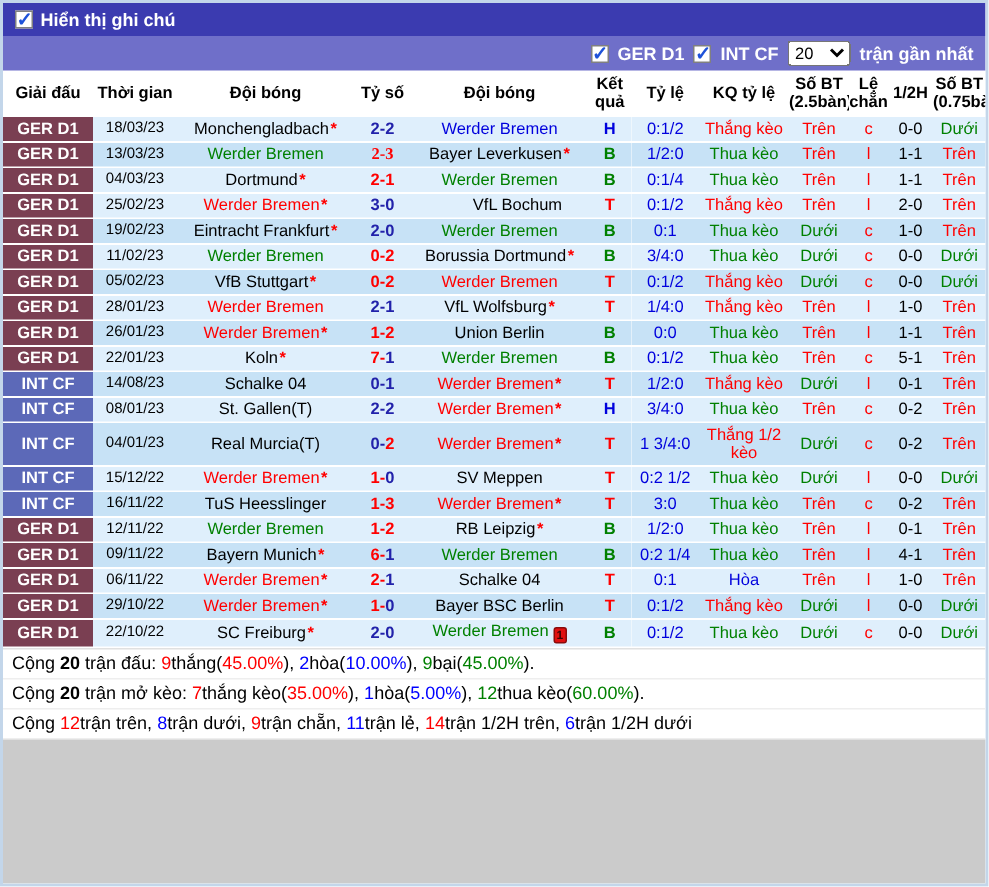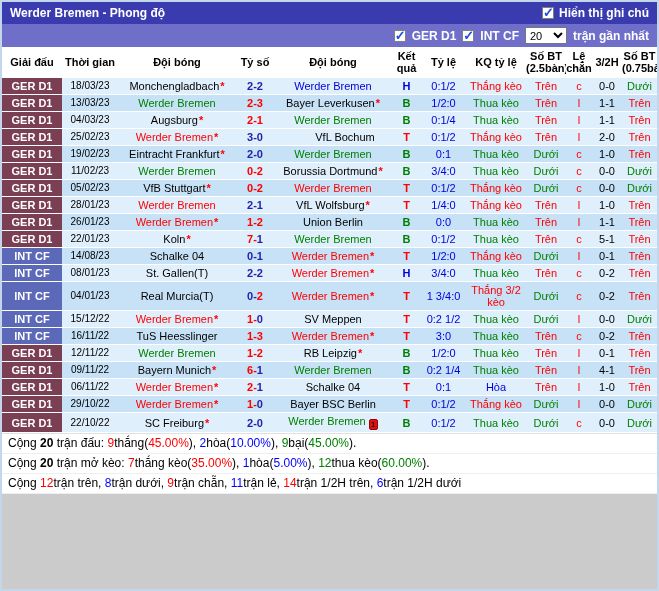--- a/index.html
+++ b/index.html
@@ -60,21 +60,20 @@
     border-bottom:1px solid #eeeeee; text-align:left; white-space:nowrap;
   }
   .bottom-bar { background:#cbcbcb; flex:1 1 auto; min-height:8px; }
 </style>
 </head>
 <body>
 
 <div class="page">
 
   <div class="title-bar">
-    <span>Werder Bremen - Phong độ</span>
     <span class="note-toggle">
       <span class="cb checked"></span>
       <span>Hiển thị ghi chú</span>
     </span>
   </div>
 
   <div class="filter-bar">
     <span class="cb checked"></span>
     <span>GER D1</span>
     <span class="cb checked"></span>
@@ -105,21 +104,21 @@
           <th>Giải đấu</th>
           <th>Thời gian</th>
           <th>Đội bóng</th>
           <th>Tỷ số</th>
           <th>Đội bóng</th>
           <th>Kết quả</th>
           <th>Tỷ lệ</th>
           <th>KQ tỷ lệ</th>
           <th>Số BT (2.5bàn)</th>
           <th>Lệ chẵn</th>
-          <th>3/2H</th>
+          <th>1/2H</th>
           <th>Số BT (0.75bàn)</th>
         </tr>
     </thead>
     <tbody>
         <tr class="row-l">
           <td class="league-cell" style="background: rgb(122, 63, 82);">GER D1</td>
           <td class="date-cell">18/03/23</td>
           <td><span style="color: rgb(0, 0, 0);">Monchengladbach</span><span class="star">*</span></td>
           <td style="font-weight: bold;"><span style="color: rgb(34, 34, 170);">2</span><span style="color: rgb(34, 34, 170);">-</span><span style="color: rgb(34, 34, 170);">2</span></td>
           <td><span style="color: rgb(0, 0, 221);">Werder Bremen</span></td>
@@ -128,34 +127,34 @@
           <td style="color: rgb(255, 0, 0);">Thắng kèo</td>
           <td style="color: rgb(255, 0, 0);">Trên</td>
           <td style="color: rgb(255, 0, 0);">c</td>
           <td>0-0</td>
           <td style="color: rgb(0, 128, 0);">Dưới</td>
         </tr>
         <tr class="row-d">
           <td class="league-cell" style="background: rgb(122, 63, 82);">GER D1</td>
           <td class="date-cell">13/03/23</td>
           <td><span style="color: rgb(0, 128, 0);">Werder Bremen</span></td>
-          <td style="font-weight: bold;"><span style="color: rgb(255, 0, 0);">2</span><span style="color: rgb(255, 0, 0);">-</span><span style="color: rgb(255, 0, 0);">3</span></td>
+          <td style="font-weight: bold; font-family: Liberation Serif, serif;"><span style="color: rgb(255, 0, 0);">2</span><span style="color: rgb(255, 0, 0);">-</span><span style="color: rgb(255, 0, 0);">3</span></td>
           <td><span style="color: rgb(0, 0, 0);">Bayer Leverkusen</span><span class="star">*</span></td>
           <td style="color: rgb(0, 128, 0); font-weight: bold;">B</td>
           <td style="color: rgb(0, 0, 221);">1/2:0</td>
           <td style="color: rgb(0, 128, 0);">Thua kèo</td>
           <td style="color: rgb(255, 0, 0);">Trên</td>
           <td style="color: rgb(255, 0, 0);">l</td>
           <td>1-1</td>
           <td style="color: rgb(255, 0, 0);">Trên</td>
         </tr>
         <tr class="row-l">
           <td class="league-cell" style="background: rgb(122, 63, 82);">GER D1</td>
           <td class="date-cell">04/03/23</td>
-          <td><span style="color: rgb(0, 0, 0);">Augsburg</span><span class="star">*</span></td>
+          <td><span style="color: rgb(0, 0, 0);">Dortmund</span><span class="star">*</span></td>
           <td style="font-weight: bold;"><span style="color: rgb(255, 0, 0);">2</span><span style="color: rgb(255, 0, 0);">-</span><span style="color: rgb(255, 0, 0);">1</span></td>
           <td><span style="color: rgb(0, 128, 0);">Werder Bremen</span></td>
           <td style="color: rgb(0, 128, 0); font-weight: bold;">B</td>
           <td style="color: rgb(0, 0, 221);">0:1/4</td>
           <td style="color: rgb(0, 128, 0);">Thua kèo</td>
           <td style="color: rgb(255, 0, 0);">Trên</td>
           <td style="color: rgb(255, 0, 0);">l</td>
           <td>1-1</td>
           <td style="color: rgb(255, 0, 0);">Trên</td>
         </tr>
@@ -286,21 +285,21 @@
           <td style="color: rgb(255, 0, 0);">Trên</td>
         </tr>
         <tr class="row-d">
           <td class="league-cell" style="background: rgb(92, 105, 184);">INT CF</td>
           <td class="date-cell">04/01/23</td>
           <td><span style="color: rgb(0, 0, 0);">Real Murcia(T)</span></td>
           <td style="font-weight: bold;"><span style="color: rgb(34, 34, 170);">0</span><span style="color: rgb(34, 34, 170);">-</span><span style="color: rgb(255, 0, 0);">2</span></td>
           <td><span style="color: rgb(255, 0, 0);">Werder Bremen</span><span class="star">*</span></td>
           <td style="color: rgb(255, 0, 0); font-weight: bold;">T</td>
           <td style="color: rgb(0, 0, 221);">1 3/4:0</td>
-          <td style="color: rgb(255, 0, 0);">Thắng 3/2 kèo</td>
+          <td style="color: rgb(255, 0, 0);">Thắng 1/2 kèo</td>
           <td style="color: rgb(0, 128, 0);">Dưới</td>
           <td style="color: rgb(255, 0, 0);">c</td>
           <td>0-2</td>
           <td style="color: rgb(255, 0, 0);">Trên</td>
         </tr>
         <tr class="row-l">
           <td class="league-cell" style="background: rgb(92, 105, 184);">INT CF</td>
           <td class="date-cell">15/12/22</td>
           <td><span style="color: rgb(255, 0, 0);">Werder Bremen</span><span class="star">*</span></td>
           <td style="font-weight: bold;"><span style="color: rgb(255, 0, 0);">1</span><span style="color: rgb(255, 0, 0);">-</span><span style="color: rgb(34, 34, 170);">0</span></td>

